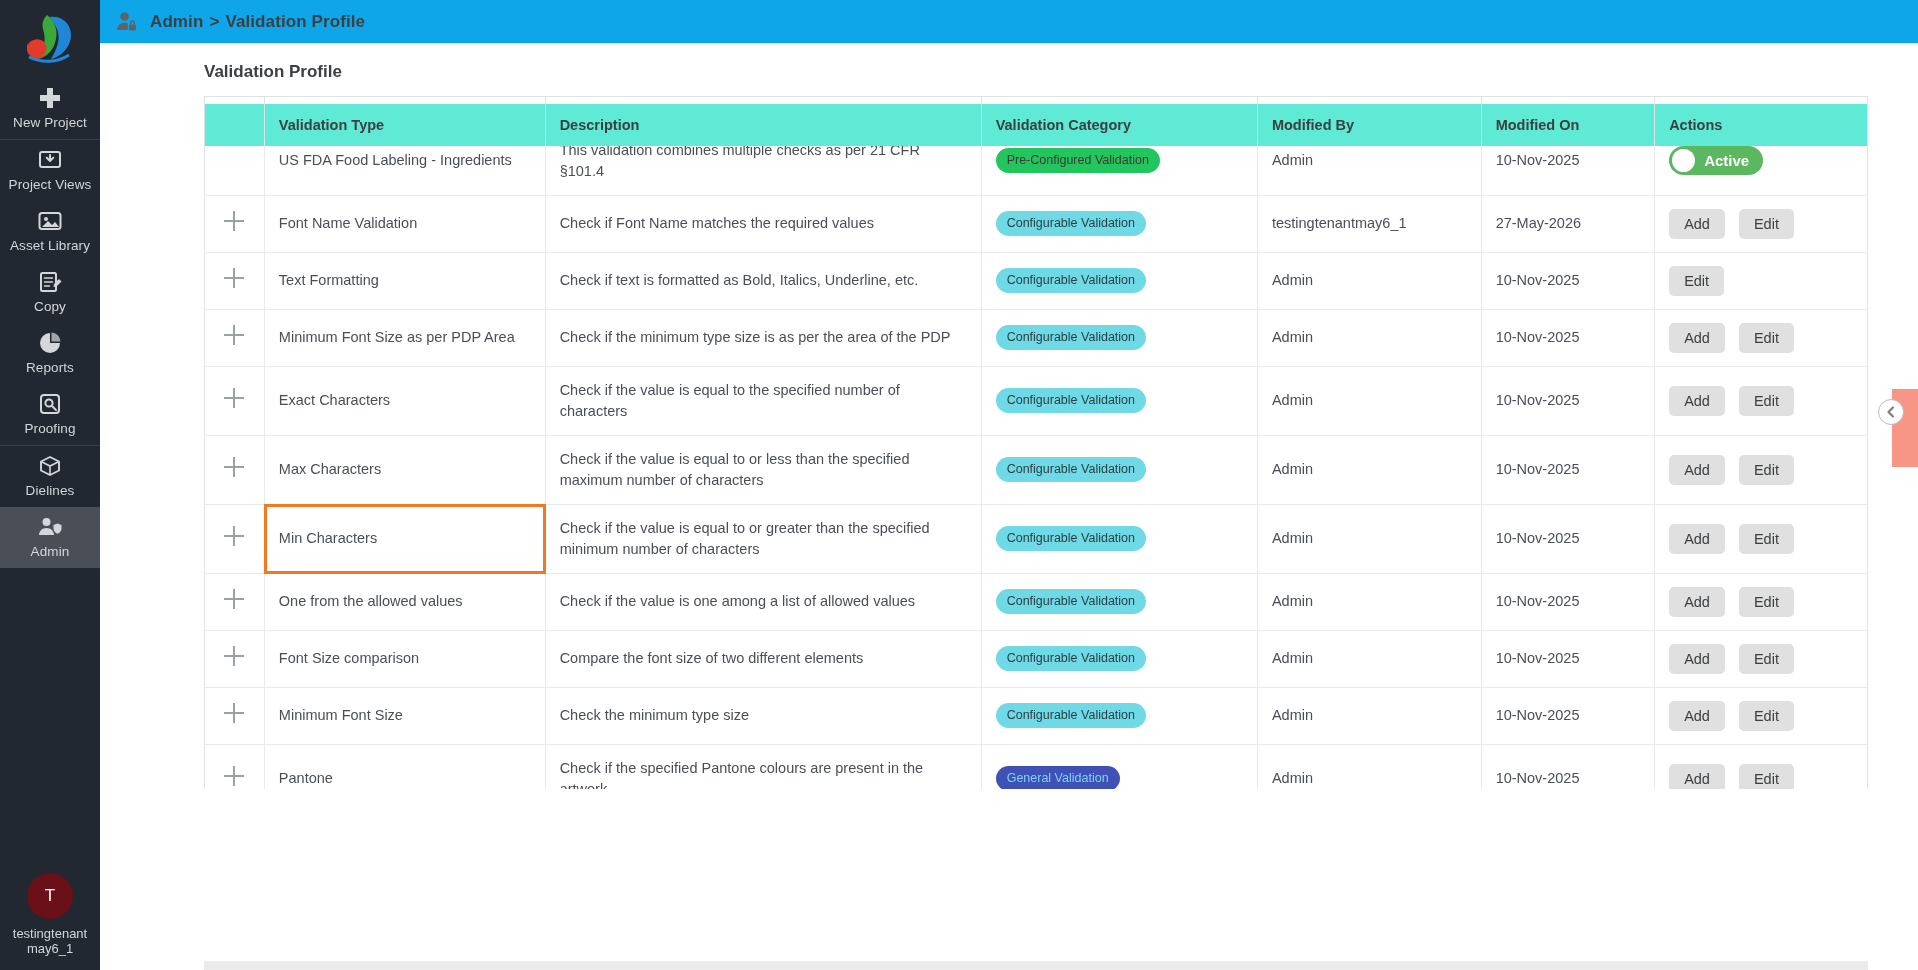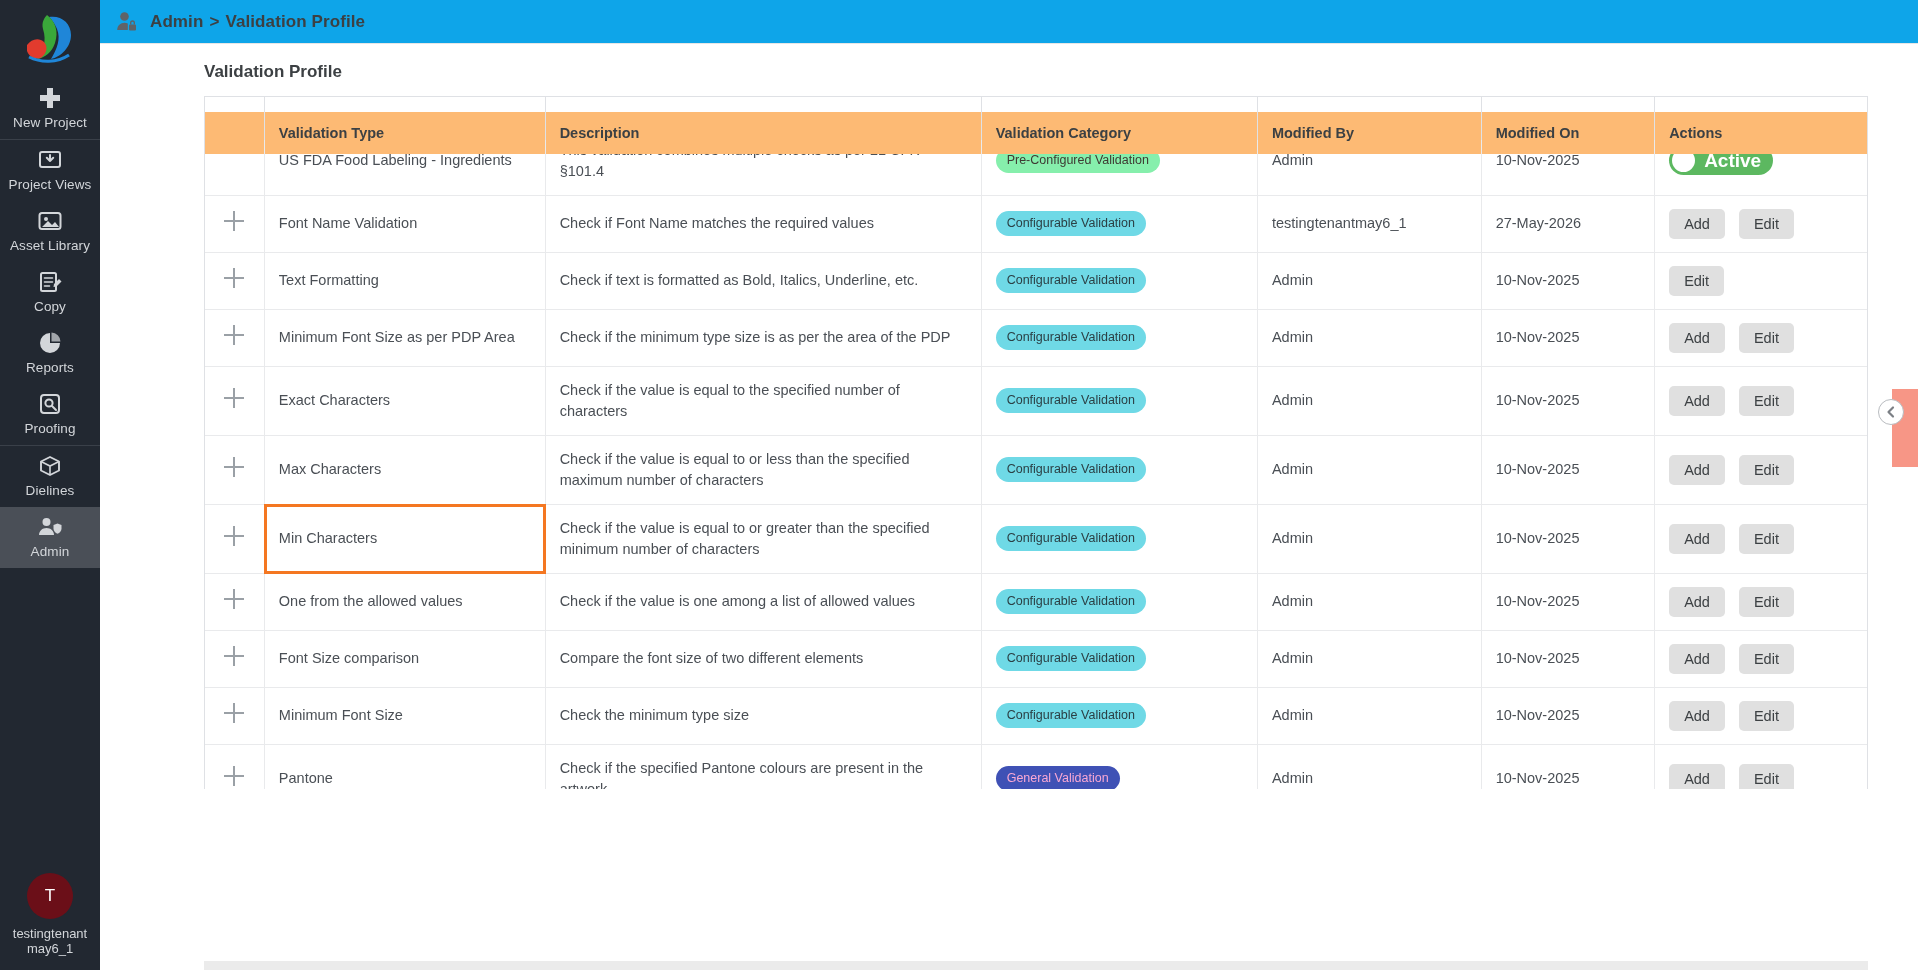--- a/index.html
+++ b/index.html
@@ -81,27 +81,27 @@
     margin-left: 104px; margin-right: 50px;
     border: 1px solid #dfe1e5;
     border-bottom: none;
     height: 693px;
     overflow: hidden;
     position: relative;
     background:#fff;
   }
   table { border-collapse: collapse; width: 100%; table-layout: fixed; }
   thead th {
-    background: #fdba74;
+    background: #5eead4;
     text-align: left;
     font-size: 14.5px; font-weight: bold; color: #3c4043;
     padding: 12px 14px;
     border-right: 1px solid #dfe1e5;
     border-bottom: 1px solid #dfe1e5;
-    position: sticky; top: 15px; z-index: 3;
+    position: sticky; top: 7px; z-index: 3;
     height: 42px;
   }
   thead th:last-child { border-right: none; }
   tbody td {
     font-size: 14.5px; color: #4a4f55;
     padding: 13px 14px;
     border-right: 1px solid #e9eaec;
     border-bottom: 1px solid #e9eaec;
     vertical-align: middle;
     line-height: 21px;
@@ -128,23 +128,23 @@
   .plus-btn::after  { top: 0; bottom: 0; left: 9px; width: 2px; }
 
   .badge {
     display: inline-block;
     padding: 5px 11px;
     border-radius: 14px;
     font-size: 12.5px;
     line-height: 15px;
     white-space: nowrap;
   }
-  .badge-pre  { background: #86efac; color: #3e3a33; }
+  .badge-pre  { background: #22c55e; color: #3e3a33; }
   .badge-conf { background: #6fd9e6; color: #2b4045; }
-  .badge-gen  { background: #3f51b5; color: #f9a8d4; }
+  .badge-gen  { background: #3f51b5; color: #7dd3fc; }
 
   .btn {
     display:inline-block;
     background: #e0e0e0;
     border: none; border-radius: 5px;
     font-size: 14.5px; color: #3c4043;
     padding: 7px 15px;
     cursor: pointer;
     font-family: "Liberation Sans", sans-serif;
   }
@@ -157,21 +157,21 @@
     border-radius: 16px;
     height: 29px; min-width: 94px;
     padding: 0 12px 0 3px;
     cursor: pointer; vertical-align: middle;
   }
   .toggle .knob {
     width: 23px; height: 23px; border-radius: 50%;
     background: #ffffff; flex: 0 0 23px;
   }
   .toggle .tlabel {
-    color: #ffffff; font-size: 19px; font-weight: bold;
+    color: #ffffff; font-size: 15px; font-weight: bold;
     margin-left: 9px;
   }
 
   
   .clipped-row td { padding-top: 0; padding-bottom: 13px; }
   .clip-inner { margin-top: -8px; }
 
   
   .hl-cell {
     position: relative;

